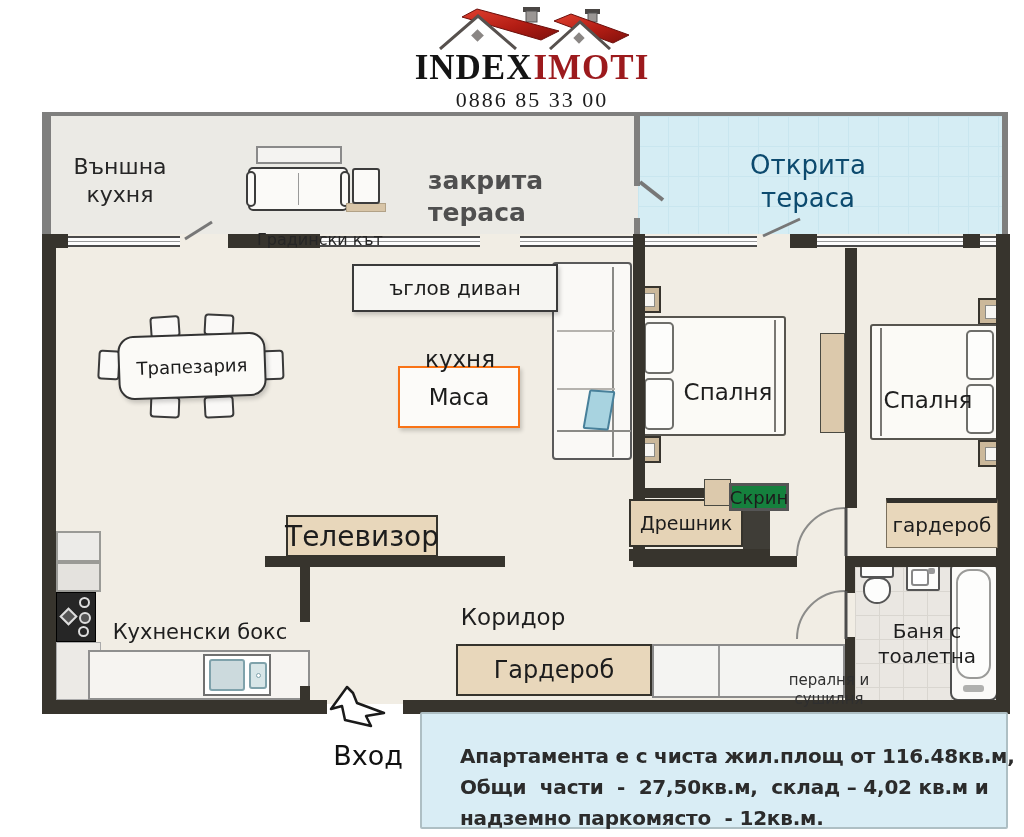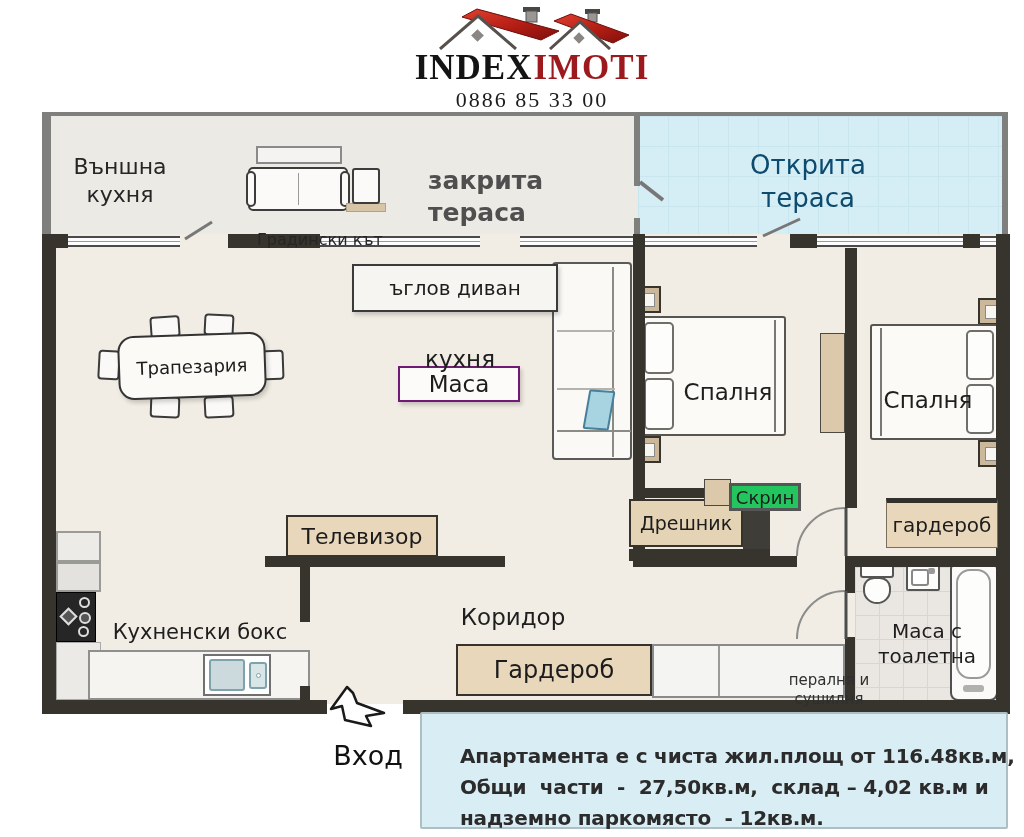--- a/index.html
+++ b/index.html
@@ -103,21 +103,21 @@
     <div style="position:absolute;right:16px;top:3px;height:190px;width:0;border-left:2px solid #8a8a86;"></div>
     <div style="position:absolute;left:3px;top:66px;width:58px;height:0;border-top:2px solid #b5b3ae;"></div>
     <div style="position:absolute;left:3px;top:124px;width:58px;height:0;border-top:2px solid #b5b3ae;"></div>
     <div style="position:absolute;left:3px;top:166px;width:74px;height:0;border-top:2px solid #8a8a86;"></div>
     <div style="position:absolute;left:32px;top:126px;width:26px;height:40px;background:#a8d3e0;border:2px solid #48809a;border-radius:2px;transform:rotate(10deg) skewY(-6deg);"></div>
   </div>
   <div class="box" style="left:352px;top:264px;width:206px;height:48px;background:#f6f5f2;border:2px solid #3a3a3a;box-shadow:2px 3px 4px rgba(0,0,0,0.18);">
     <span style="font-size:20px;">ъглов диван</span>
   </div>
 
-  <div class="box" style="left:398px;top:366px;width:122px;height:36px;background:#fcfbf9;border:2px solid #701a75;box-shadow:2px 3px 4px rgba(0,0,0,0.18);">
+  <div class="box" style="left:398px;top:366px;width:122px;height:62px;background:#fcfbf9;border:2px solid #f97316;box-shadow:2px 3px 4px rgba(0,0,0,0.18);">
     <span style="font-size:23px;">Маса</span>
   </div>
 
   <div class="nstand" style="left:634px;top:286px;">
       <div></div>
     </div>
   <div class="nstand" style="left:634px;top:436px;">
       <div></div>
     </div>
   <div class="bed" style="left:638px;top:316px;width:148px;height:120px;border-left-width:4px;">
@@ -202,29 +202,29 @@
   <div class="wall" style="left:633px;top:488px;width:102px;height:10px;"></div>
   <div class="wall" style="left:633px;top:556px;width:164px;height:11px;"></div>
   <div class="wall" style="left:845px;top:556px;width:165px;height:11px;"></div>
   <div class="wall" style="left:845px;top:567px;width:10px;height:26px;"></div>
   <div class="wall" style="left:845px;top:637px;width:10px;height:68px;"></div>
   <div class="wall" style="left:265px;top:556px;width:240px;height:11px;"></div>
   <div class="wall" style="left:300px;top:567px;width:10px;height:55px;"></div>
   <div class="wall" style="left:300px;top:686px;width:10px;height:18px;"></div>
 
   <div class="box tan" style="left:286px;top:515px;width:152px;height:42px;">
-    <span style="font-size:22px;">Телевизор</span>
+    <span style="font-size:28px;">Телевизор</span>
   </div>
   <div class="a" style="left:743px;top:503px;width:27px;height:56px;background:#3f3d37;"></div>
   <div class="a" style="left:629px;top:549px;width:141px;height:12px;background:#37342d;"></div>
   <div class="box tan" style="left:629px;top:499px;width:114px;height:48px;background:#e5d3b6;">
     <span style="font-size:19px;">Дрешник</span>
   </div>
   <div class="a" style="left:704px;top:479px;width:27px;height:27px;background:#dcc9ac;border:1px solid #4a4a42;"></div>
-  <div class="box" style="left:729px;top:483px;width:72px;height:28px;background:#22c55e;border:3px solid #555;">
+  <div class="box" style="left:729px;top:483px;width:60px;height:28px;background:#15803d;border:3px solid #555;">
     <span style="font-size:18px;">Скрин</span>
   </div>
   <div class="box tan" style="left:886px;top:498px;width:112px;height:50px;border:1px solid #7a6f5c;border-top:5px solid #32302b;">
     <span style="font-size:20px;">гардероб</span>
   </div>
   <div class="box tan" style="left:456px;top:644px;width:196px;height:52px;">
     <span style="font-size:24px;">Гардероб</span>
   </div>
 
   <div class="lbl" style="left:58px;top:138px;width:124px;font-size:22px;color:#262626;">Външна
@@ -234,21 +234,21 @@
   <div class="lbl" style="left:748px;top:134px;width:120px;font-size:26px;color:#0c4a6e;">Открита
 тераса</div>
   <div class="lbl" style="left:250px;top:215px;width:140px;font-size:16px;color:#262626;">Градински кът</div>
   <div class="lbl" style="left:408px;top:330px;width:104px;font-size:23px;">кухня</div>
   <div class="lbl" style="left:676px;top:363px;width:104px;font-size:23px;">Спалня</div>
   <div class="lbl" style="left:876px;top:371px;width:104px;font-size:23px;">Спалня</div>
   <div class="lbl" style="left:105px;top:604px;width:190px;font-size:21px;">Кухненски бокс</div>
   <div class="lbl" style="left:456px;top:588px;width:114px;font-size:23px;">Коридор</div>
   <div class="lbl" style="left:776px;top:656px;width:106px;font-size:15px;color:#2f2f2f;">пералня и
 сушилня</div>
-  <div class="lbl" style="left:864px;top:604px;width:126px;font-size:20px;">Маса с
+  <div class="lbl" style="left:864px;top:604px;width:126px;font-size:20px;">Баня с
 тоалетна</div>
   <div class="lbl" style="left:328px;top:724px;width:80px;font-size:27px;color:#111;">Вход</div>
 
   <svg class="overlay" viewBox="0 0 1024 837">
 
     <path d="M 797 556 A 48 48 0 0 1 845 508" fill="none" stroke="#8c8c8a" stroke-width="2"></path>
     <line x1="846" y1="508" x2="846" y2="556" stroke="#4c4c4c" stroke-width="3"></line>
     <path d="M 797 639 A 48 48 0 0 1 845 591" fill="none" stroke="#8c8c8a" stroke-width="2"></path>
     <line x1="846" y1="591" x2="846" y2="639" stroke="#4c4c4c" stroke-width="3"></line>
 

